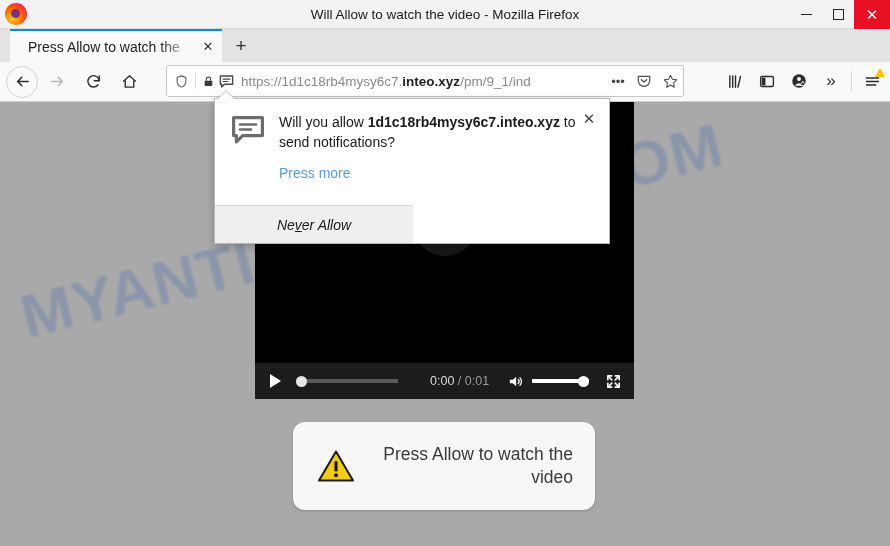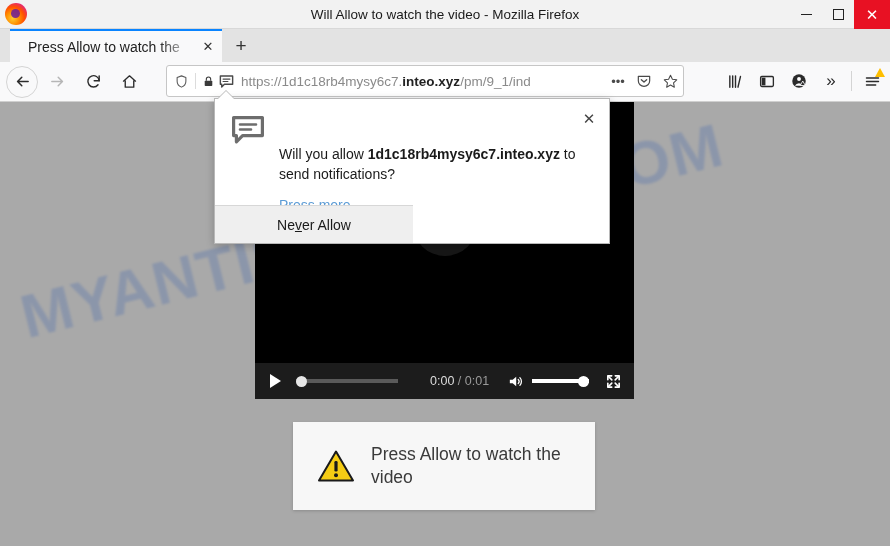--- a/index.html
+++ b/index.html
@@ -166,56 +166,56 @@
   .vtime .sep, .vtime .dur { color: #9a9a9a; }
   .vvol { width: 22px; height: 22px; margin-left: 16px; display: flex; align-items: center; justify-content: center; }
   .volbar { position: relative; width: 58px; height: 14px; margin-left: 6px; display: flex; align-items: center; }
   .volbar-track { width: 100%; height: 4px; background: #fff; }
   .volbar-thumb { position: absolute; right: 0; width: 11px; height: 11px; border-radius: 50%; background: #fff; }
   .vfull { width: 22px; height: 22px; margin-left: 14px; display: flex; align-items: center; justify-content: center; }
 
   
   .alert-card {
     position: absolute; left: 293px; top: 320px; width: 302px; height: 88px;
-    background: #f7f7f7; border-radius: 0;
+    background: #f7f7f7; border-radius: 12px;
     box-shadow: 0 1px 3px rgba(0,0,0,.18);
-    display: flex; align-items: center; padding: 0 22px;
+    display: flex; align-items: center; padding: 0 22px; text-align: right;
   }
   .alert-icon { width: 42px; flex: 0 0 42px; display: flex; align-items: center; justify-content: center; }
   .alert-text { margin-left: 14px; font-size: 17.5px; color: #3a3a3a; line-height: 1.33; }
 
   
   .notif {
     position: absolute; left: 214px; top: 98px; width: 396px; height: 146px;
     background: #fff; border: 1px solid #b8b8b8;
     box-shadow: 0 2px 8px rgba(0,0,0,.22);
     z-index: 40;
   }
   .notif-arrow {
     position: absolute; left: 218px; top: 91px; width: 0; height: 0;
     border-left: 8px solid transparent; border-right: 8px solid transparent;
     border-bottom: 8px solid #fff;
     filter: drop-shadow(0 -1px 0 #b8b8b8);
     z-index: 41;
   }
   .notif-body { position: relative; padding: 14px 16px 0 16px; display: flex; height: 108px; }
   .notif-ico { flex: 0 0 44px; padding-top: 2px; }
-  .notif-main { flex: 1; padding-left: 4px; margin-top: 32px; }
+  .notif-main { flex: 1; padding-left: 4px; }
   .notif-msg { font-size: 14px; color: #1a1a1a; line-height: 1.42; }
   .notif-msg b { font-weight: 700; }
   .notif-learn {
     display: inline-block; margin-top: 12px;
     font-size: 14px; color: #5b9bd5;
   }
   .notif-close {
     position: absolute; right: 10px; top: 10px; width: 20px; height: 20px;
     display: flex; align-items: center; justify-content: center;
     font-size: 15px; color: #444;
   }
-  .notif-btns { position: absolute; left: 0; bottom: 0; width: 394px; height: 38px; display: flex; }
+  .notif-btns { position: absolute; left: 0; bottom: 0; width: 394px; height: 38px; display: flex; font-style: italic; }
   .btn-never {
     flex: 0 0 198px; background: #efefef; border-top: 1px solid #d7d7d7;
     display: flex; align-items: center; justify-content: center;
     font-size: 14px; color: #1a1a1a;
   }
   .btn-allow {
     flex: 1; background: #0a5fd4;
     display: flex; align-items: center; justify-content: center;
     font-size: 14px; color: #fff;
   }

